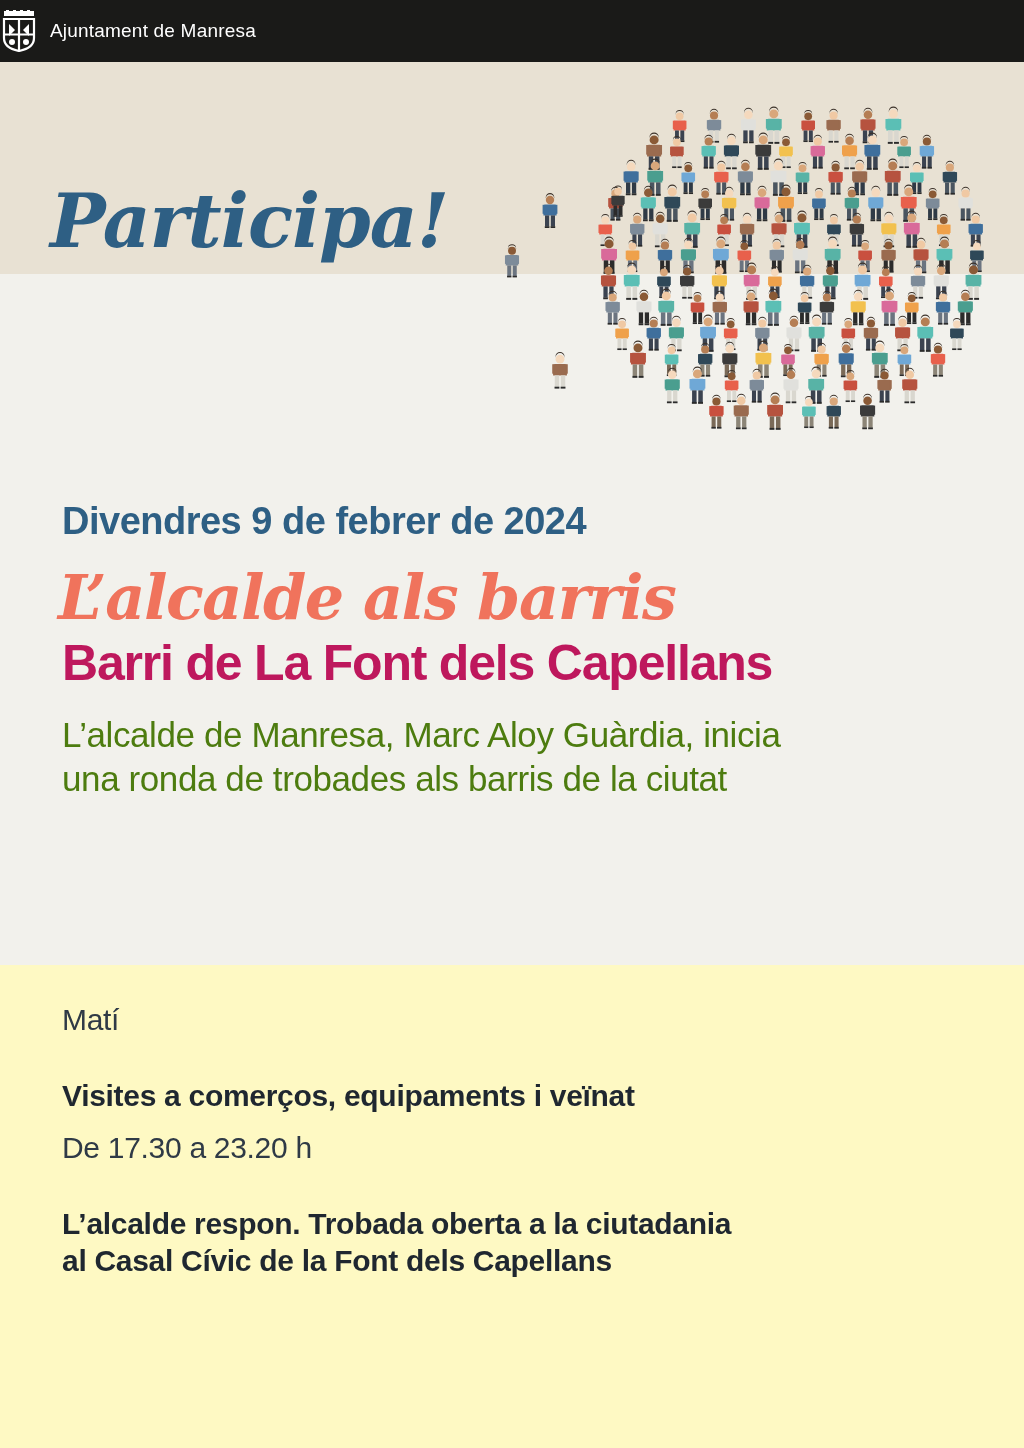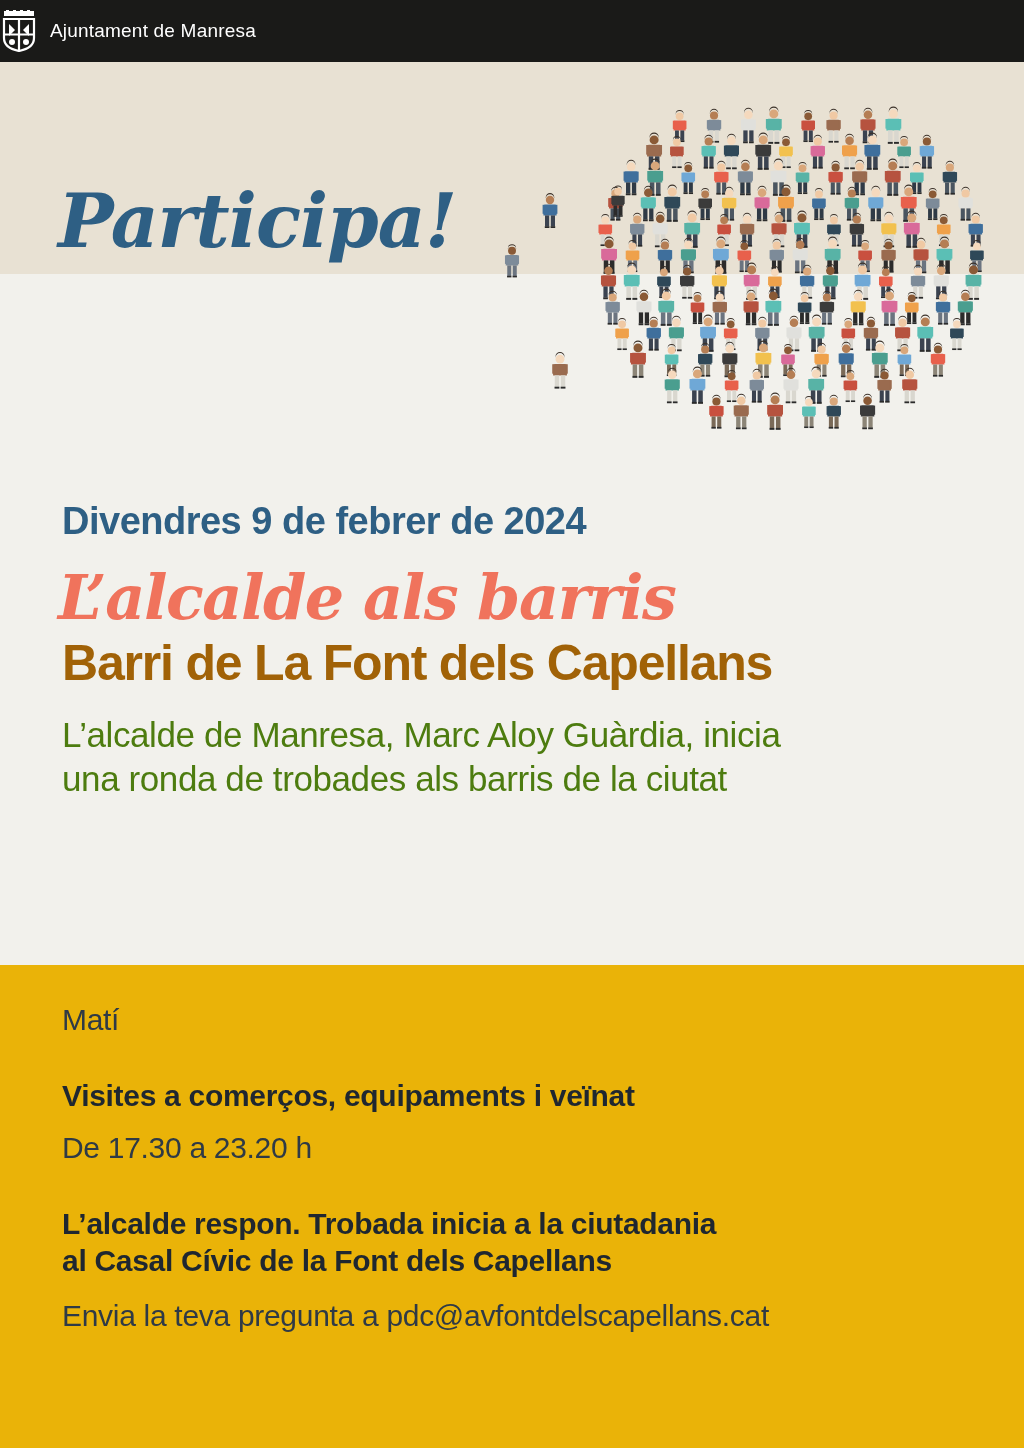--- a/index.html
+++ b/index.html
@@ -37,21 +37,21 @@
   }
 
   
   .band-top {
     position: relative;
     height: 212px;
     background: #e8e1d3;
   }
   .participa {
     position: absolute;
-    left: 58px;
+    left: 50px;
     top: 116px;
     font-family: "DejaVu Serif", serif;
     font-style: italic;
     font-weight: bold;
     font-size: 74px;
     color: #2e5f84;
     letter-spacing: -1px;
     white-space: nowrap;
   }
   .band-mid {
@@ -91,41 +91,41 @@
     font-weight: bold;
     font-size: 62px;
     color: #f0735c;
     letter-spacing: -1.5px;
     line-height: 1.05;
   }
   .title-sub {
     margin: 6px 0 0 62px;
     font-size: 50px;
     font-weight: bold;
-    color: #a16207;
+    color: #be185d;
     letter-spacing: -1.2px;
     line-height: 1.1;
   }
   .lede {
     margin: 22px 0 0 62px;
     font-size: 35px;
     color: #4d7c0f;
     line-height: 1.25;
     letter-spacing: -0.4px;
   }
   .lede span { display: block; }
 
   
   .panel {
     position: absolute;
     top: 965px;
     left: 0;
     width: 1024px;
     height: 483px;
-    background: #eab308;
+    background: #fef9c3;
   }
   .panel-inner {
     padding: 38px 60px 0 62px;
   }
   .sched-label {
     font-size: 30px;
     color: #2f3a46;
     margin-bottom: 4px;
     letter-spacing: -0.3px;
   }
@@ -1761,20 +1761,19 @@
 </div>
 
 <div class="panel">
   <div class="panel-inner">
     <div class="sched-label">Matí</div>
     <div class="sched-strong">
       <span>Visites a comerços, equipaments i veïnat</span>
     </div>
     <div class="sched-label">De 17.30 a 23.20 h</div>
     <div class="sched-strong">
-      <span>L’alcalde respon. Trobada inicia a la ciutadania</span>
+      <span>L’alcalde respon. Trobada oberta a la ciutadania</span>
       <span>al Casal Cívic de la Font dels Capellans</span>
     </div>
     <div class="mail-line">
-      <span>Envia la teva pregunta a pdc@avfontdelscapellans.cat</span>
     </div>
   </div>
 </div>
 
 </body></html>

